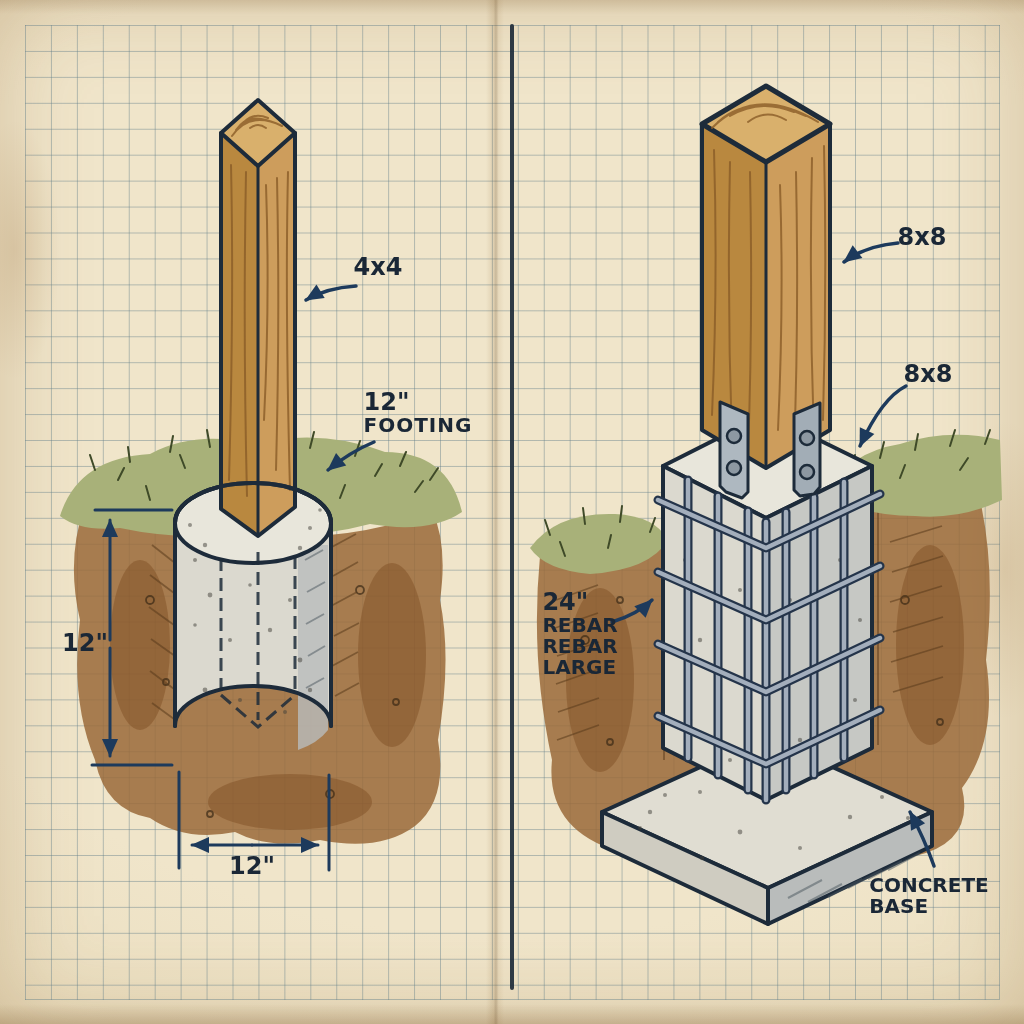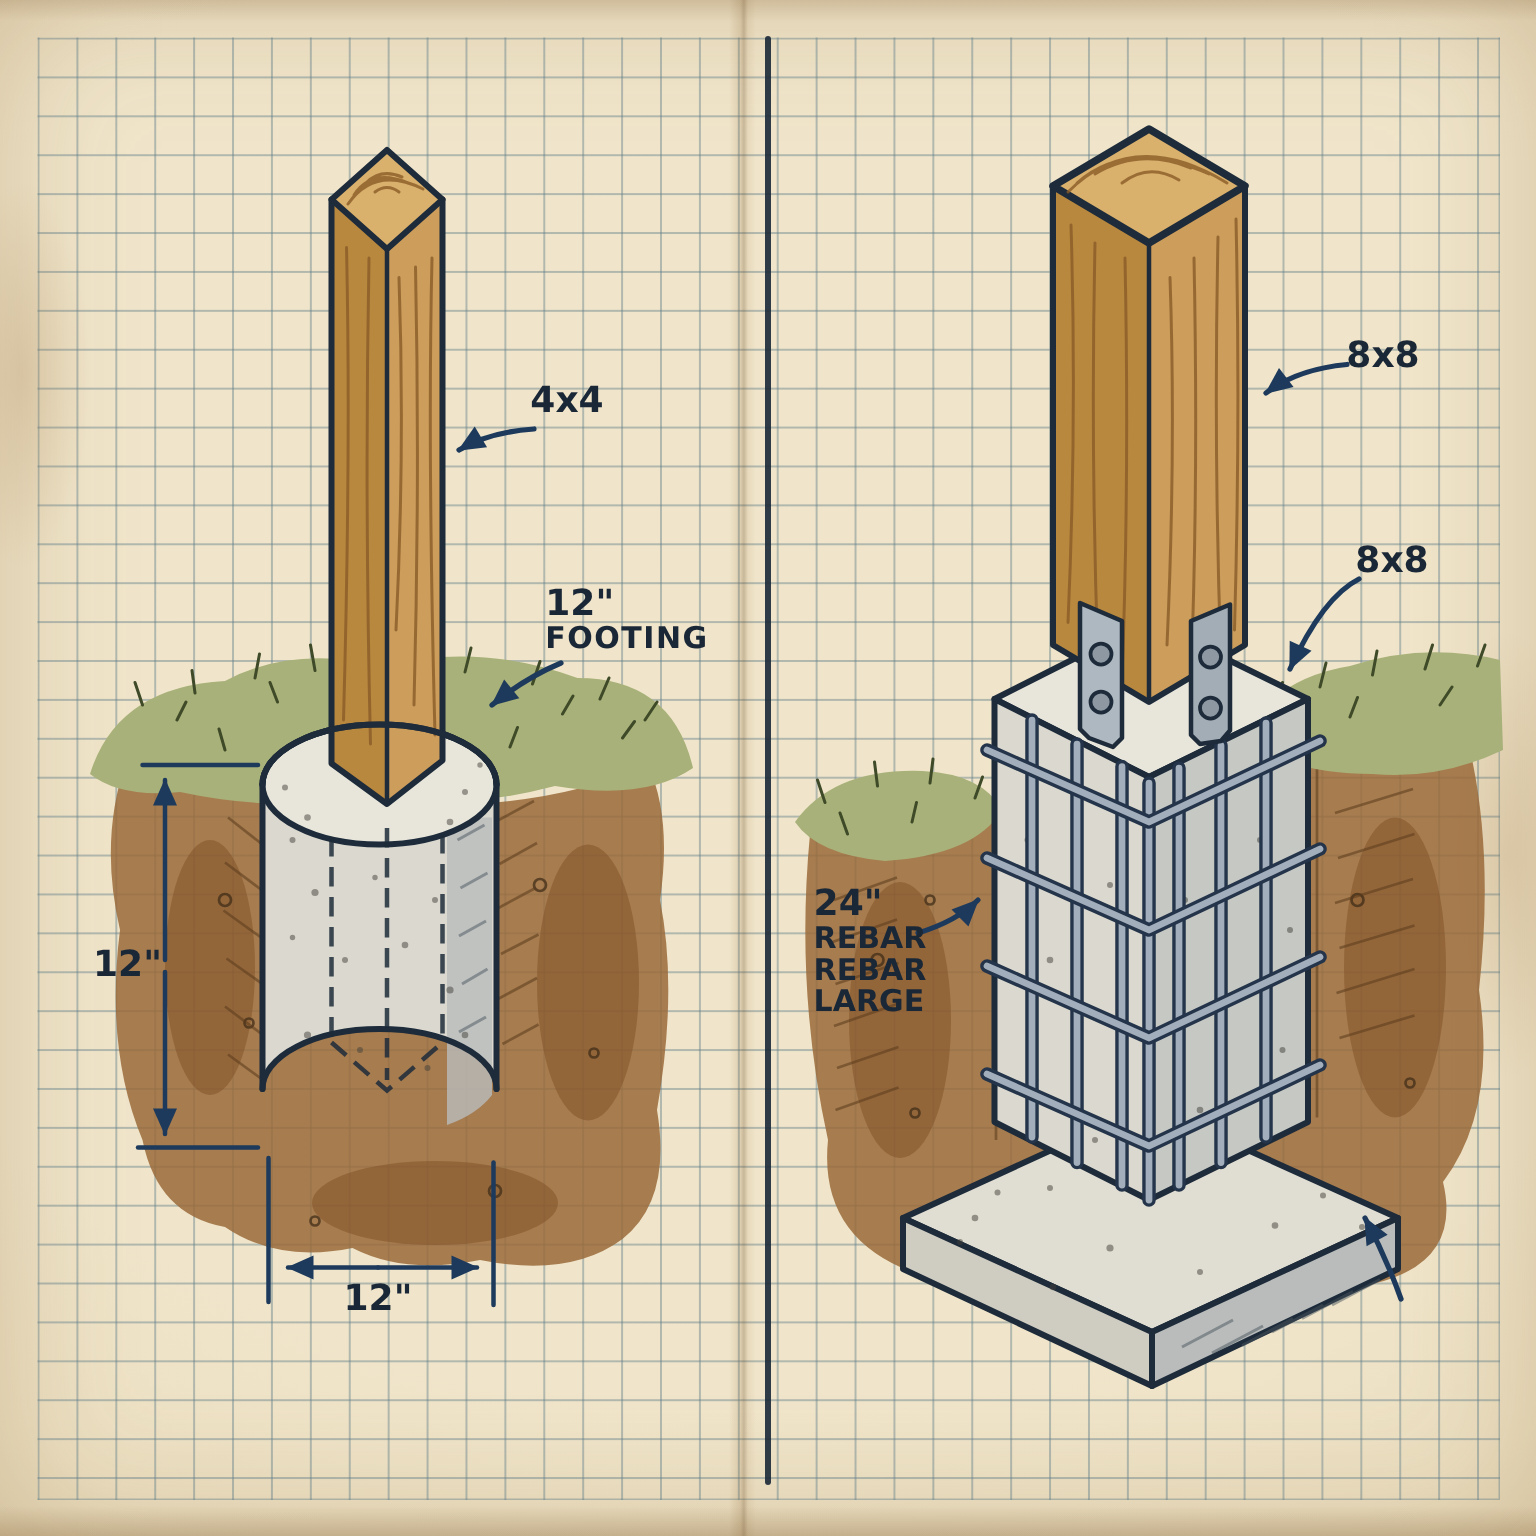--- a/index.html
+++ b/index.html
@@ -273,14 +273,18 @@
 
   <div class="lbl" style="left:928px;top:374px;font-size:24px">8x8</div>
 
   <div class="lbl" style="left:580px;top:634px">
     <span style="font-size:24px">24"</span>
     <span style="font-size:20px">REBAR</span>
     <span style="font-size:20px">REBAR</span>
     <span style="font-size:20px">LARGE</span>
   </div>
 
+  <div class="lbl" style="left:929px;top:896px">
+    <span style="font-size:20px">CONCRETE</span>
+    <span style="font-size:20px">BASE</span>
+  </div>
 
 </div>
 
 </body></html>

